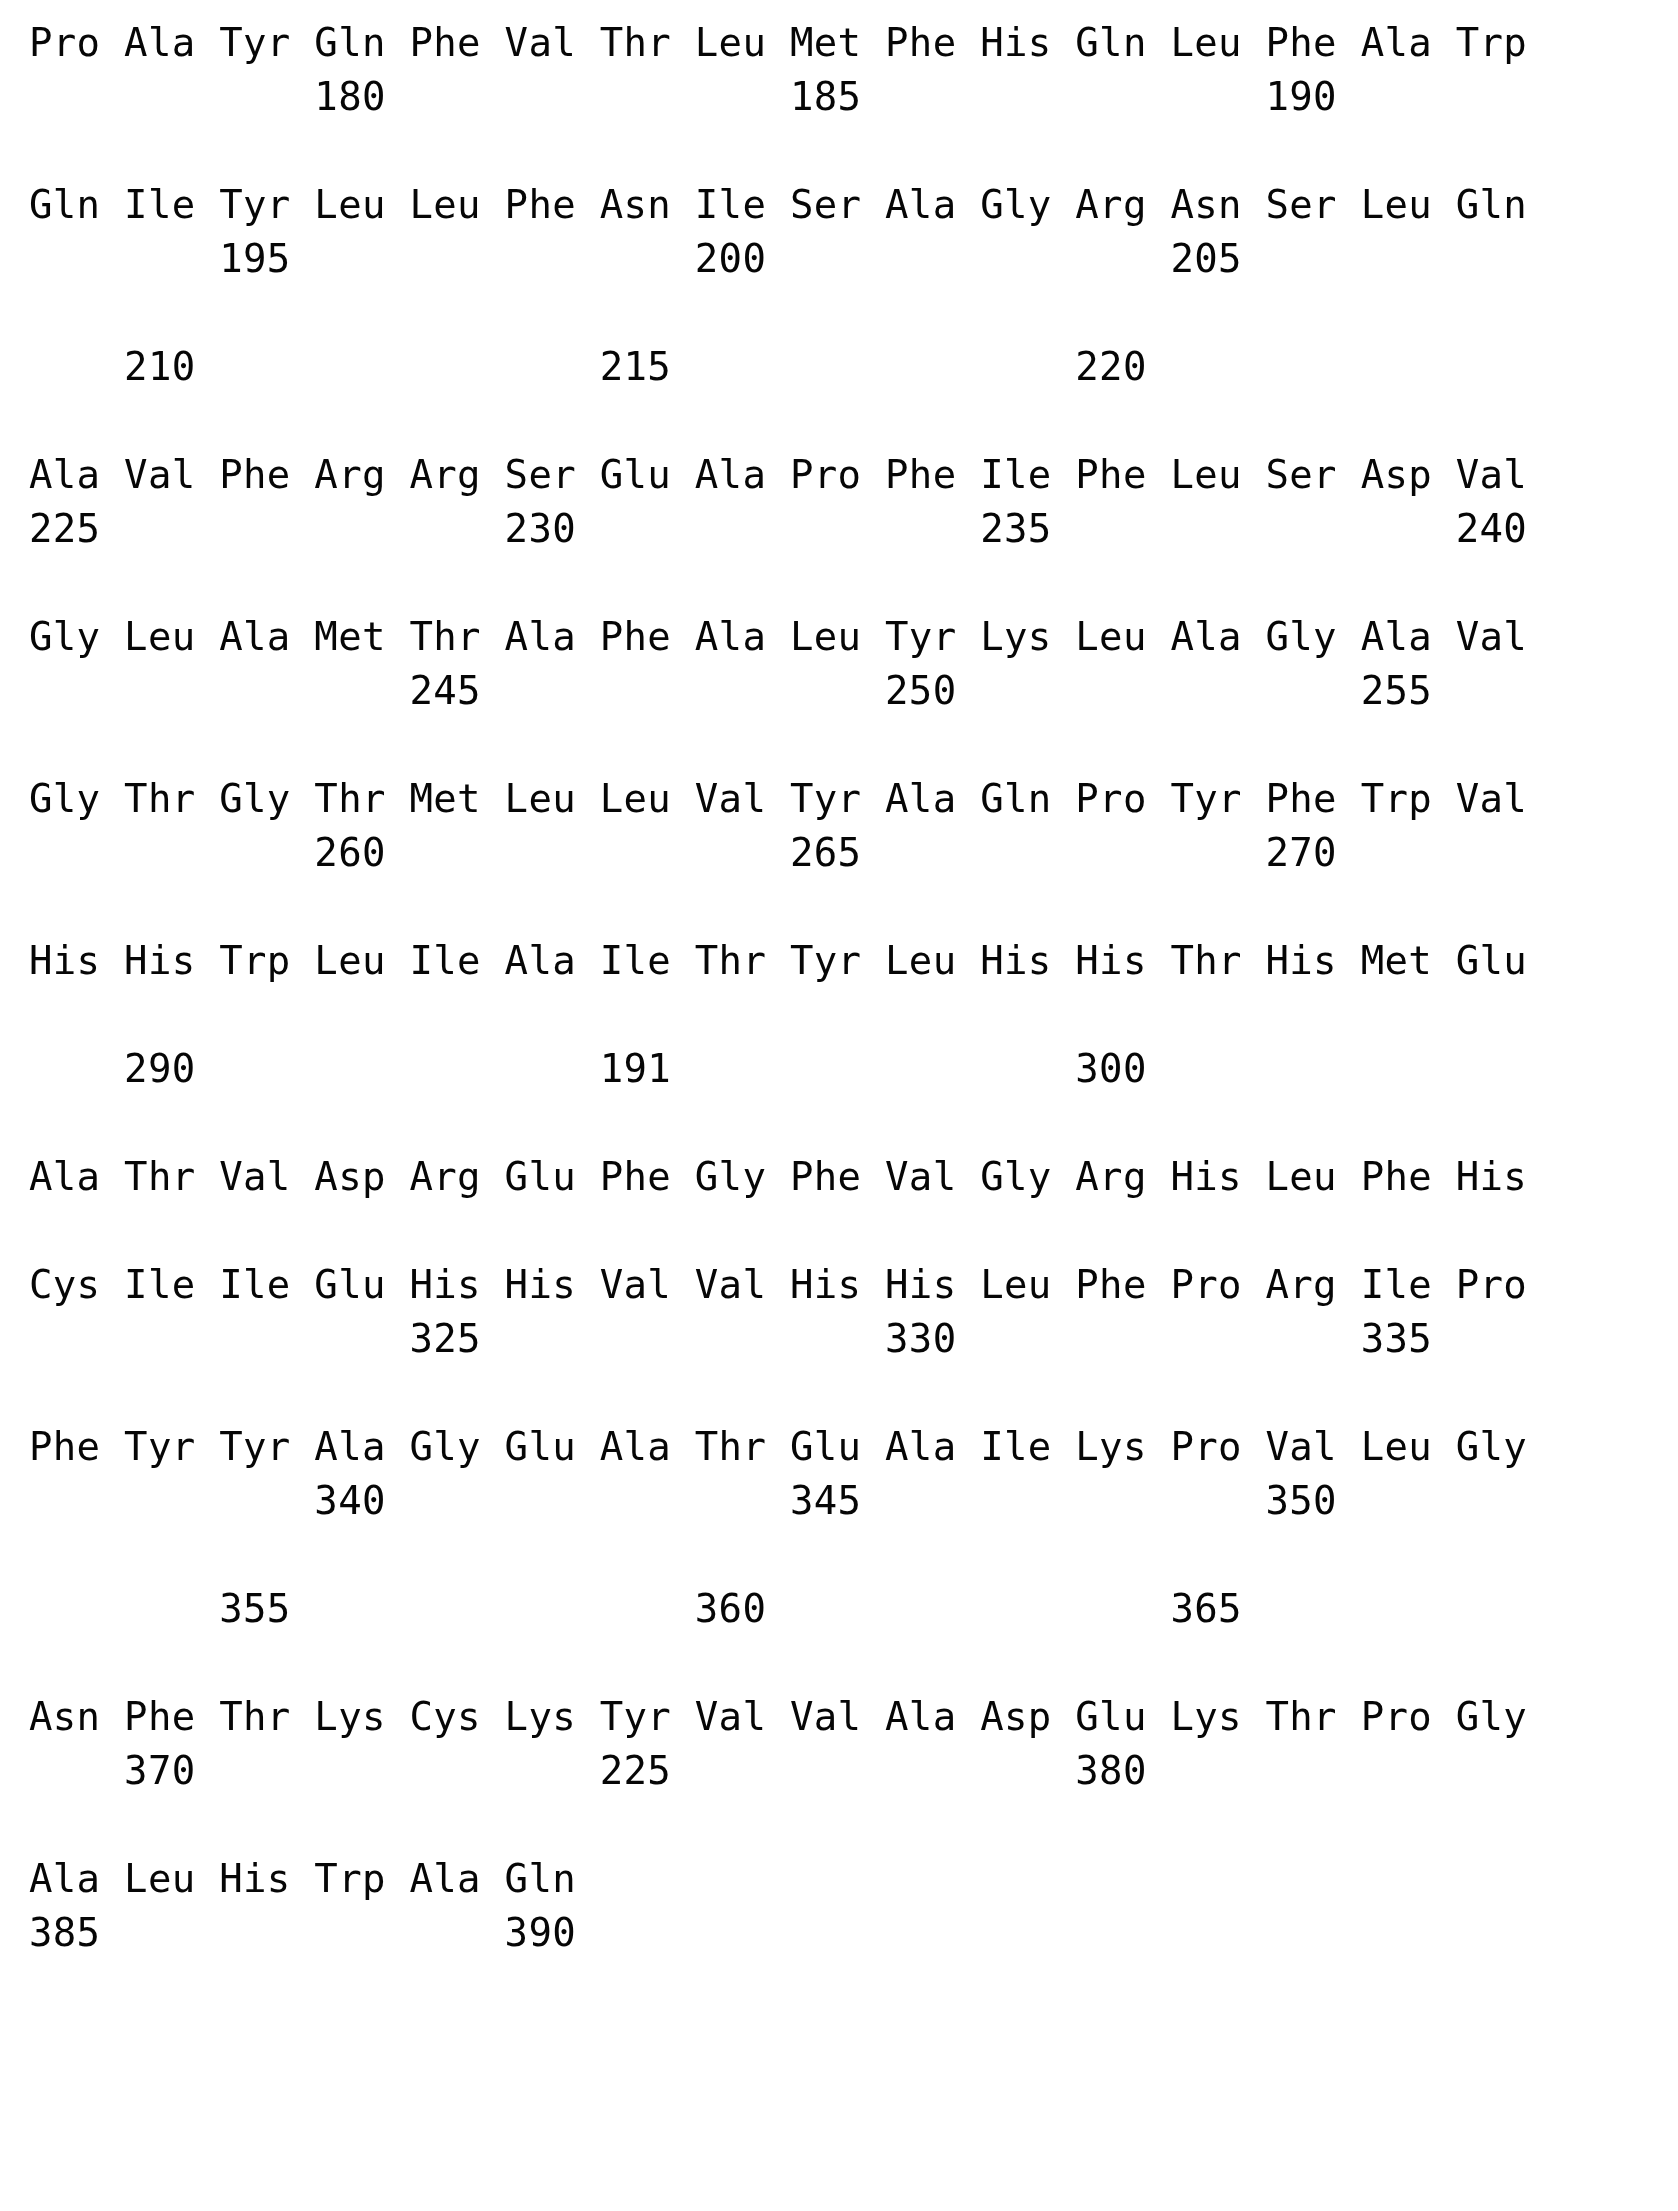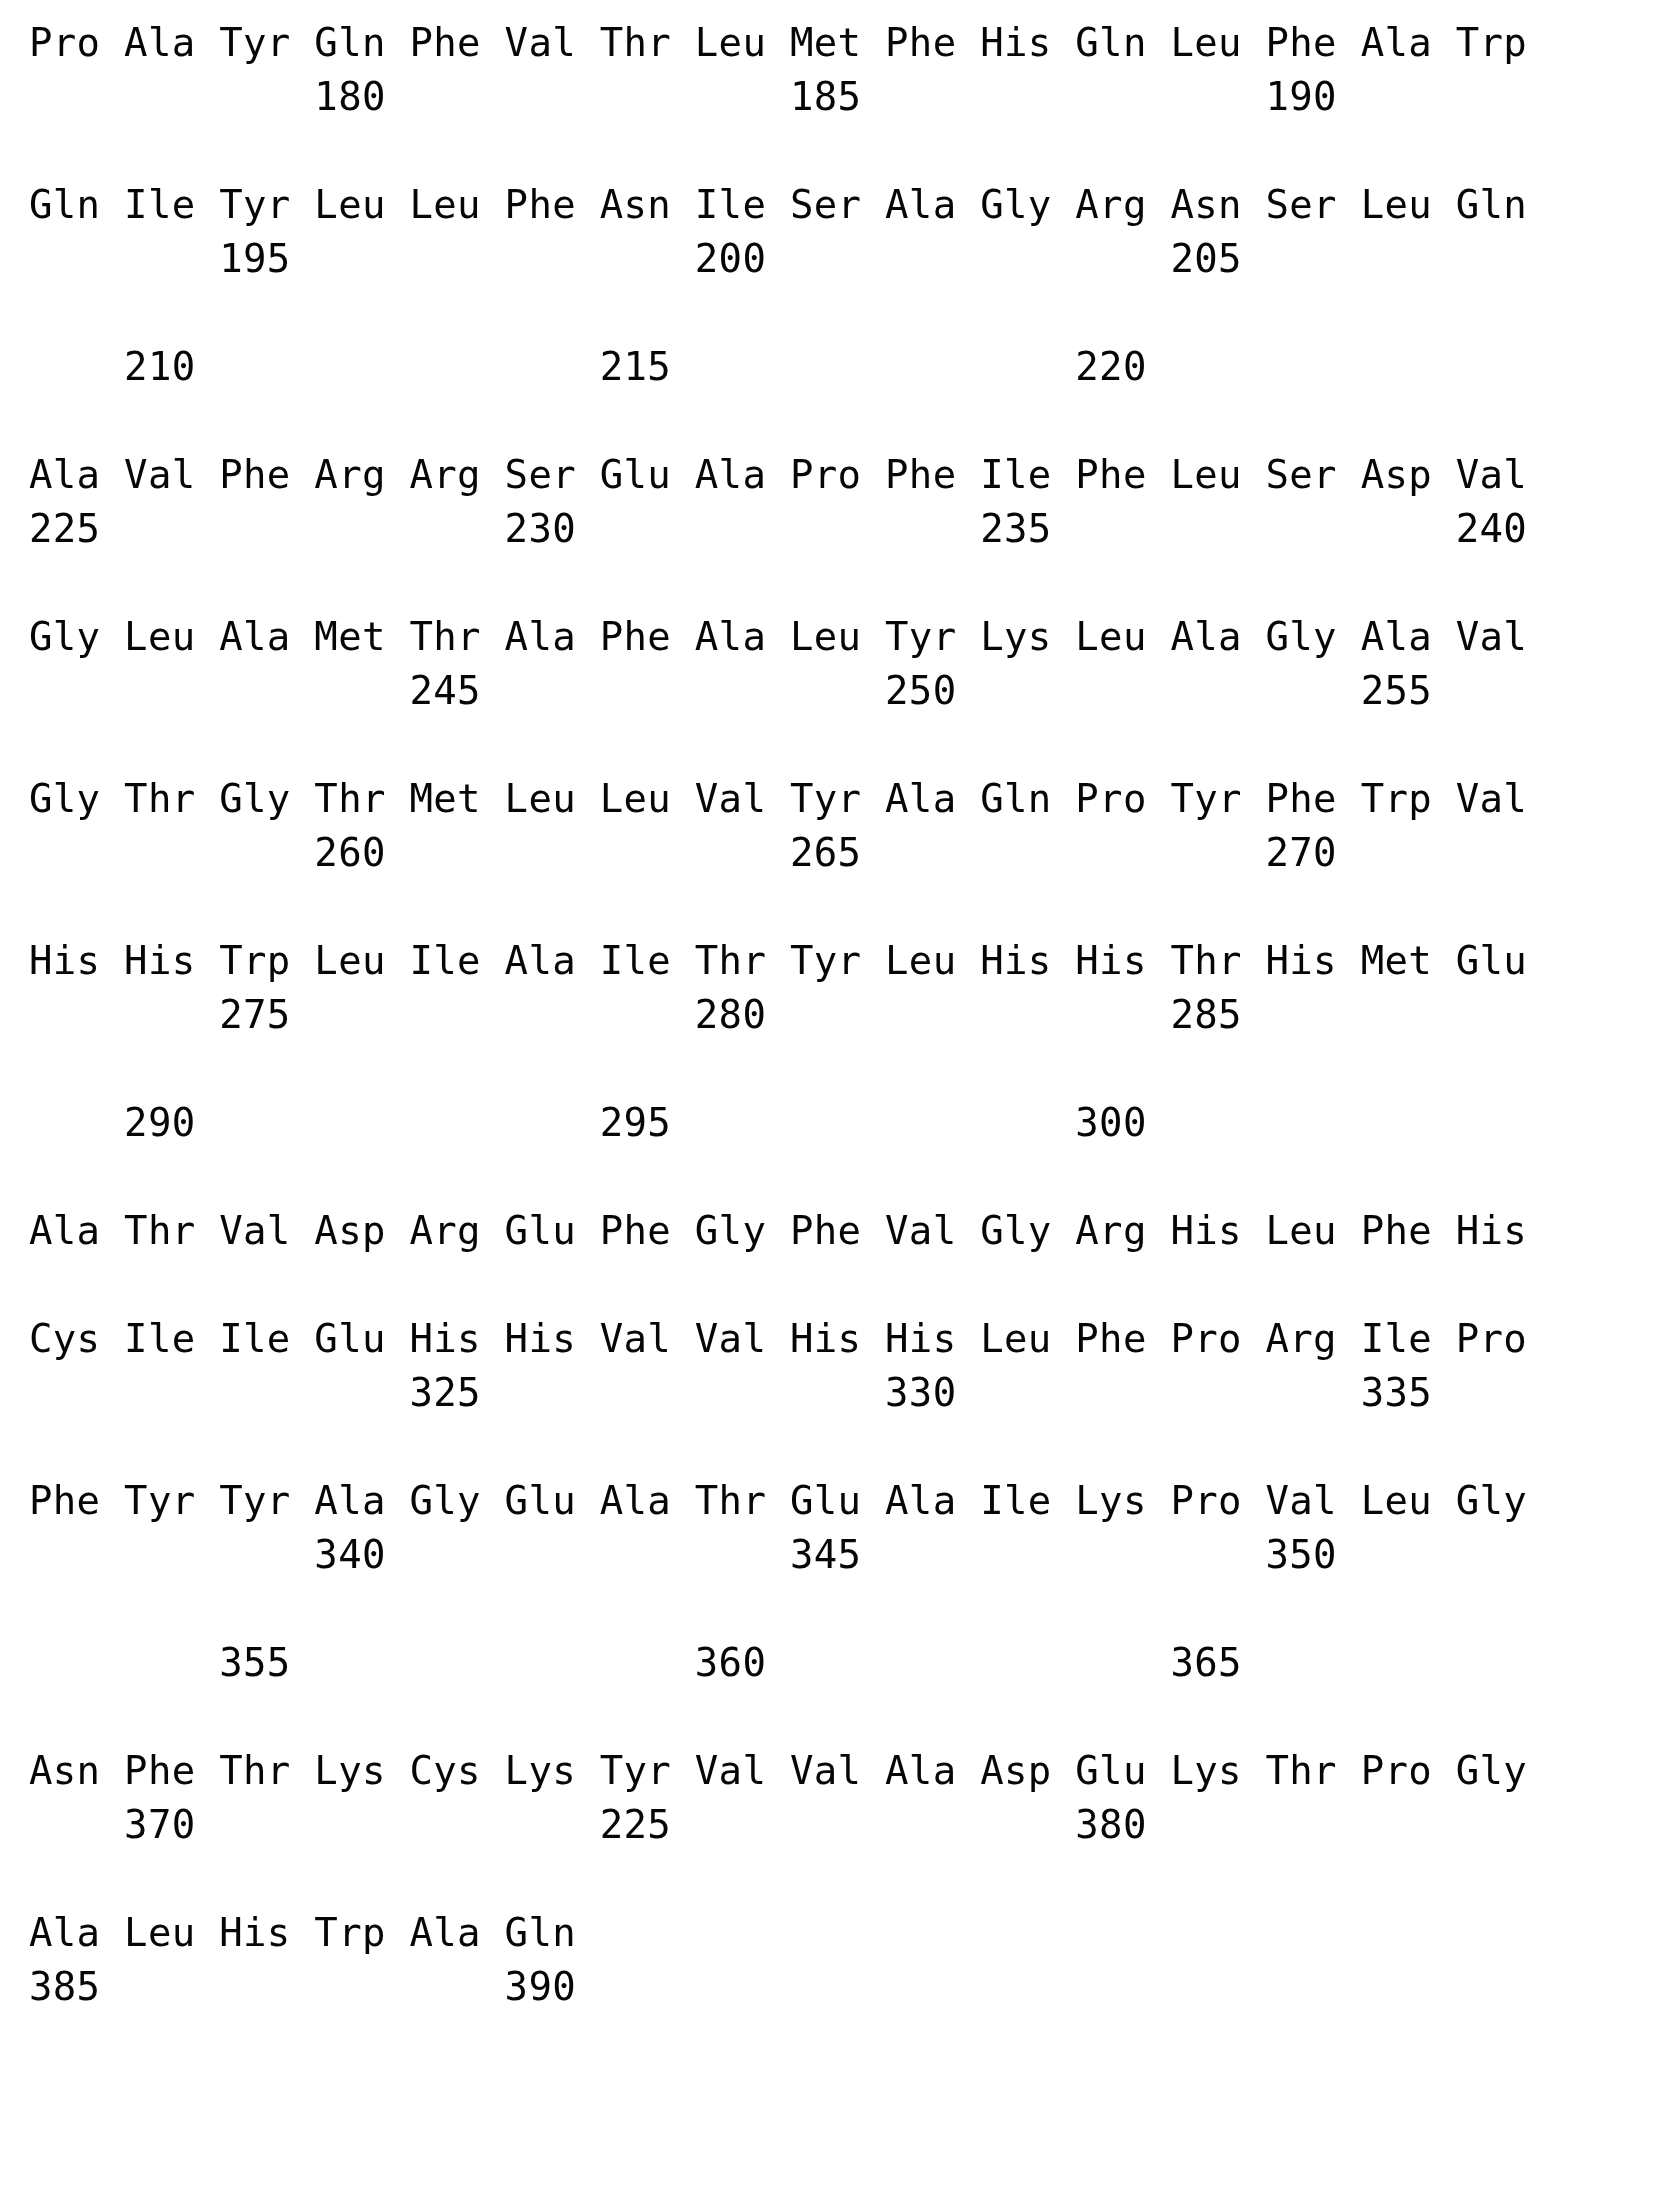--- a/index.html
+++ b/index.html
@@ -50,24 +50,23 @@
       <div class="seq-block">
         <div class="seq-line">Gly Leu Ala Met Thr Ala Phe Ala Leu Tyr Lys Leu Ala Gly Ala Val</div>
         <div class="seq-line">                245                 250                 255</div>
       </div>
       <div class="seq-block">
         <div class="seq-line">Gly Thr Gly Thr Met Leu Leu Val Tyr Ala Gln Pro Tyr Phe Trp Val</div>
         <div class="seq-line">            260                 265                 270</div>
       </div>
       <div class="seq-block">
         <div class="seq-line">His His Trp Leu Ile Ala Ile Thr Tyr Leu His His Thr His Met Glu</div>
-        <div class="seq-line">        275                 280                 285</div>
       </div>
       <div class="seq-block">
-        <div class="seq-line">    290                 295                 300</div>
+        <div class="seq-line">    290                 191                 300</div>
       </div>
       <div class="seq-block">
         <div class="seq-line">Ala Thr Val Asp Arg Glu Phe Gly Phe Val Gly Arg His Leu Phe His</div>
       </div>
       <div class="seq-block">
         <div class="seq-line">Cys Ile Ile Glu His His Val Val His His Leu Phe Pro Arg Ile Pro</div>
         <div class="seq-line">                325                 330                 335</div>
       </div>
       <div class="seq-block">
         <div class="seq-line">Phe Tyr Tyr Ala Gly Glu Ala Thr Glu Ala Ile Lys Pro Val Leu Gly</div>

